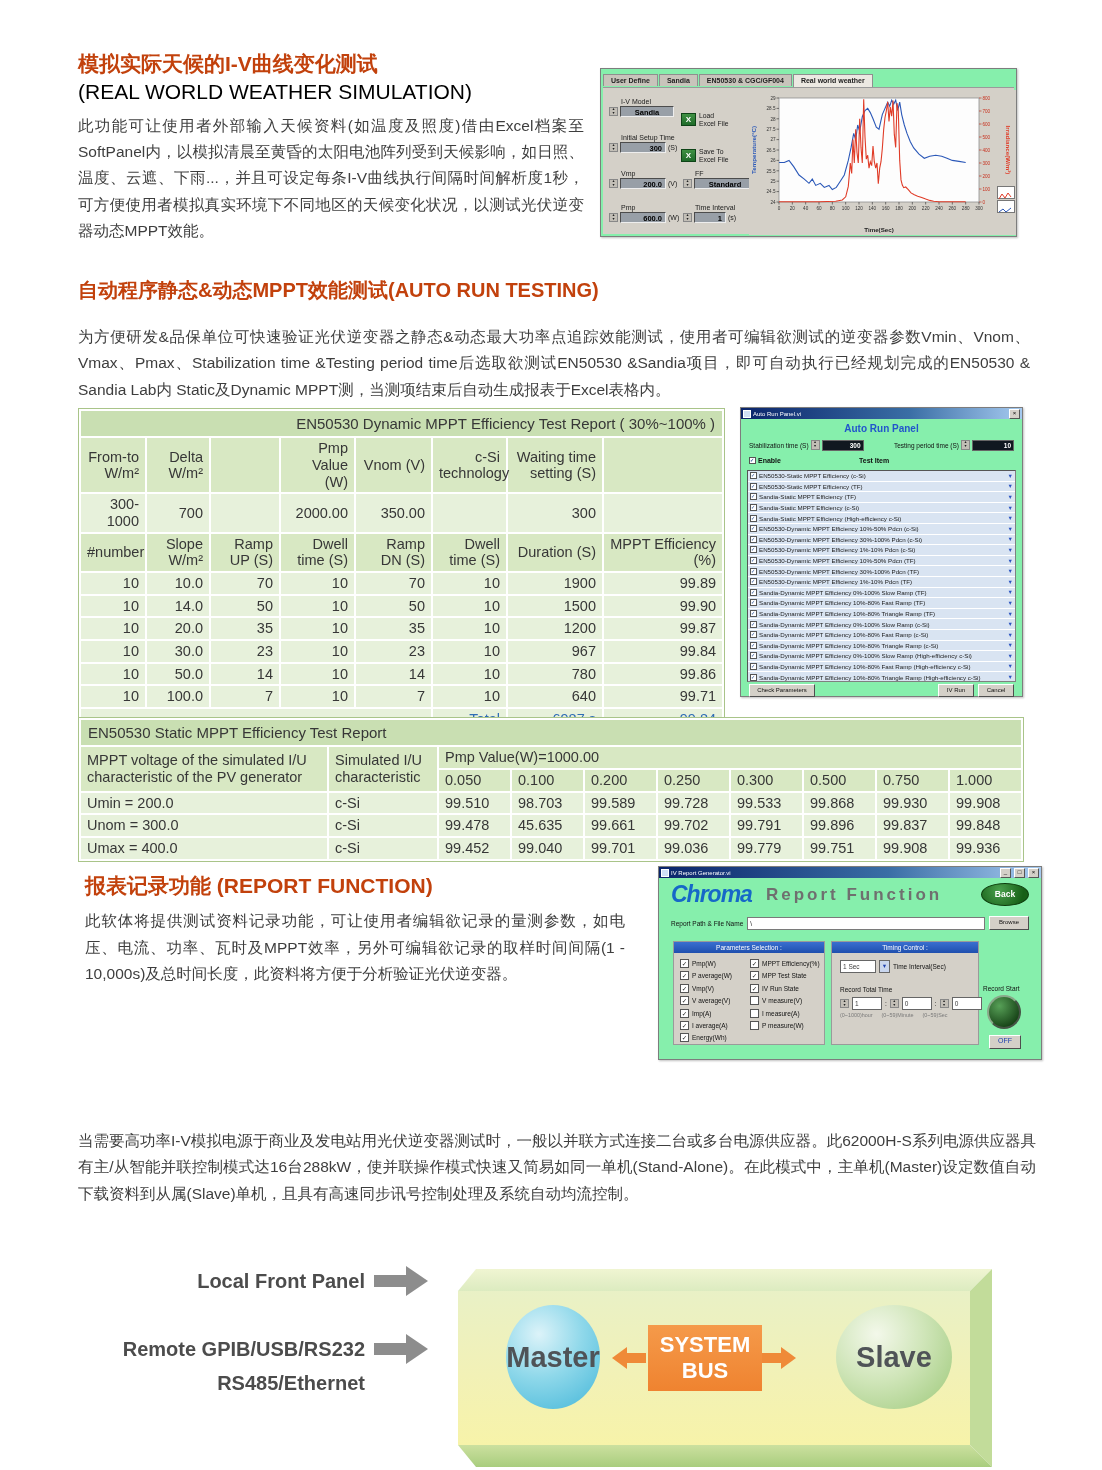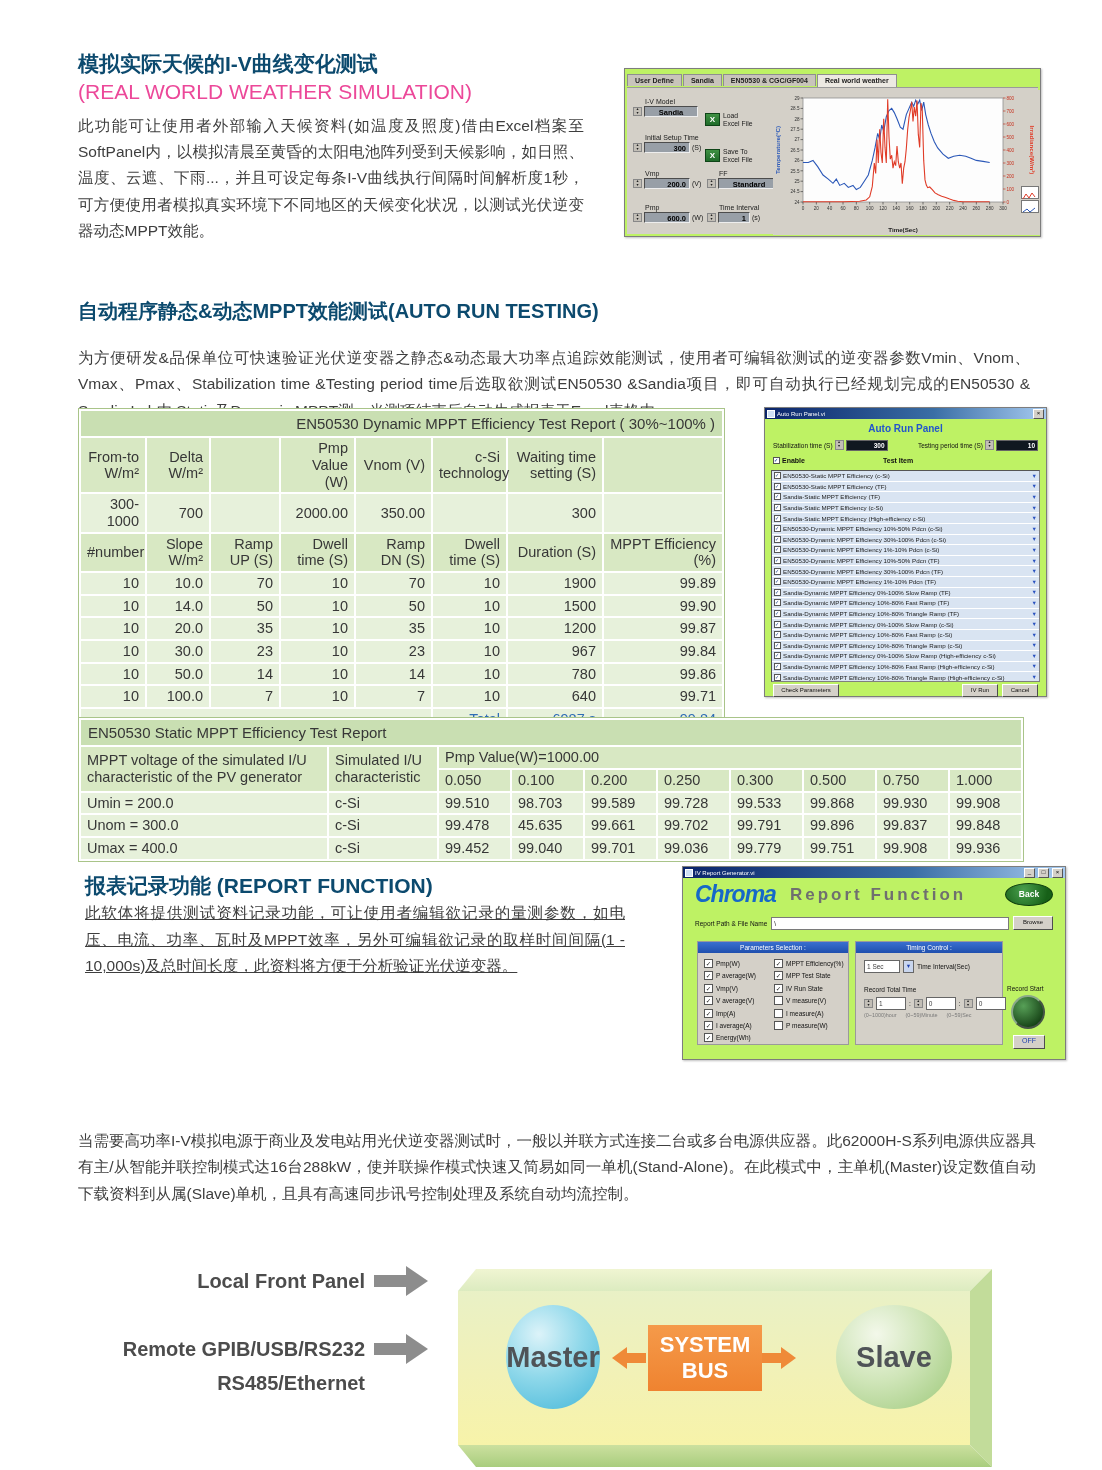--- a/index.html
+++ b/index.html
@@ -1,33 +1,33 @@
 <!DOCTYPE html>
 <html><head>
 <meta charset="utf-8">
 <style>
   html,body{margin:0;padding:0;}
   .page{position:relative;width:1102px;height:1470px;background:#ffffff;
         font-family:"Liberation Sans",sans-serif;overflow:hidden;color:#3e3e3e;}
   .abs{position:absolute;}
-  .h-purple{color:#0c4a6e;font-size:21px;font-weight:700;line-height:1.35;}
-  .h-purple-en{color:#ec4899;font-size:21px;font-weight:500;line-height:1.35;}
+  .h-purple{color:#c2410c;font-size:21px;font-weight:700;line-height:1.35;}
+  .h-purple-en{color:#000000;font-size:21px;font-weight:500;line-height:1.35;}
   .para{font-size:15.5px;color:#3e3e3e;line-height:1.7;text-align:justify;}
 
   
   .gtable{border-collapse:separate;border-spacing:2px;background:#fff;
           border:1px solid #a9c489;table-layout:fixed;font-size:14.5px;color:#373737;}
   .gtable td{padding:2px 6px;vertical-align:middle;line-height:1.15;}
   .gtable .tt{background:#c9dfb2;font-size:15px;padding:4px 7px;}
   .gtable .hd{background:#d8e8c3;}
   .gtable .dd{background:#e7f1db;}
   .gtable .blu{color:#2f6db5;}
 
   
-  .win{position:absolute;background:#bef264;border:1px solid #7d7d7d;box-shadow:1px 1px 2px rgba(0,0,0,.25);margin-left:24px;}
+  .win{position:absolute;background:#86efac;border:1px solid #7d7d7d;box-shadow:1px 1px 2px rgba(0,0,0,.25);}
   .tbar{position:absolute;left:0;top:0;right:0;height:11px;display:flex;align-items:center;
         background:linear-gradient(to right,#0a246a,#3a6ea5 60%,#a6caf0);color:#fff;
         font-size:6px;padding:0 2px;gap:2px;}
   .tbar .wicon{width:6px;height:6px;background:#cfe0f5;border:1px solid #fff;flex:0 0 auto;}
   .tbar .wbtn{width:9px;height:8px;background:#d4d0c8;border:1px solid #fff;border-right-color:#555;
         border-bottom-color:#555;color:#000;font-size:6px;line-height:7px;text-align:center;margin-left:1px;}
   .tbtitle{flex:1;white-space:nowrap;overflow:hidden;}
 
   
   .sp-tabs{position:absolute;left:2px;top:2px;right:2px;height:15px;display:flex;gap:1px;align-items:flex-end;}
@@ -286,21 +286,21 @@
         </div>
         <div class="legend-box" style="top:110px;">
           <svg width="14" height="9">
               <polyline points="1,6 5,3 8,6 13,2" fill="none" stroke="#2b58b8" stroke-width="1"></polyline>
             </svg>
         </div>
       </div>
     </div>
   </div>
 
-  <div class="abs" style="left:78px;top:298px;width:952px;">
+  <div class="abs" style="left:78px;top:277px;width:952px;">
     <div class="h-purple" style="font-size:20px;">自动程序静态&amp;动态MPPT效能测试(AUTO RUN TESTING)</div>
     <div class="para" style="margin-top:20px;">为方便研发&amp;品保单位可快速验证光伏逆变器之静态&amp;动态最大功率点追踪效能测试，使用者可编辑欲测试的逆变器参数Vmin、Vnom、Vmax、Pmax、Stabilization time &amp;Testing period time后选取欲测试EN50530 &amp;Sandia项目，即可自动执行已经规划完成的EN50530 &amp; Sandia Lab内 Static及Dynamic MPPT测，当测项结束后自动生成报表于Excel表格内。</div>
   </div>
 
   <table id="dyn-table" class="gtable abs" style="left:78px;top:408px;width:645px;text-align:right;">
       <colgroup>
         <col style="width:64px">
         <col style="width:62px">
         <col style="width:68px">
         <col style="width:73px">
@@ -616,21 +616,21 @@
           <td class="dd">99.779</td>
           <td class="dd">99.751</td>
           <td class="dd">99.908</td>
           <td class="dd">99.936</td>
         </tr>
       </tbody>
     </table>
 
   <div class="abs" style="left:85px;top:872px;width:540px;">
     <div class="h-purple">报表记录功能 (REPORT FUNCTION)</div>
-    <div class="para" style="text-decoration:underline;">此软体将提供测试资料记录功能，可让使用者编辑欲记录的量测参数，如电压、电流、功率、瓦时及MPPT效率，另外可编辑欲记录的取样时间间隔(1 - 10,000s)及总时间长度，此资料将方便于分析验证光伏逆变器。</div>
+    <div class="para" style="margin-top:8px;">此软体将提供测试资料记录功能，可让使用者编辑欲记录的量测参数，如电压、电流、功率、瓦时及MPPT效率，另外可编辑欲记录的取样时间间隔(1 - 10,000s)及总时间长度，此资料将方便于分析验证光伏逆变器。</div>
   </div>
 
   <div class="win" style="left:658px;top:866px;width:382px;height:192px;">
     <div class="tbar">
       <span class="wicon"></span>
       <span class="tbtitle">IV Report Generator.vi</span>
       <span class="wbtn">_</span>
       <span class="wbtn">□</span>
       <span class="wbtn">×</span>
     </div>

